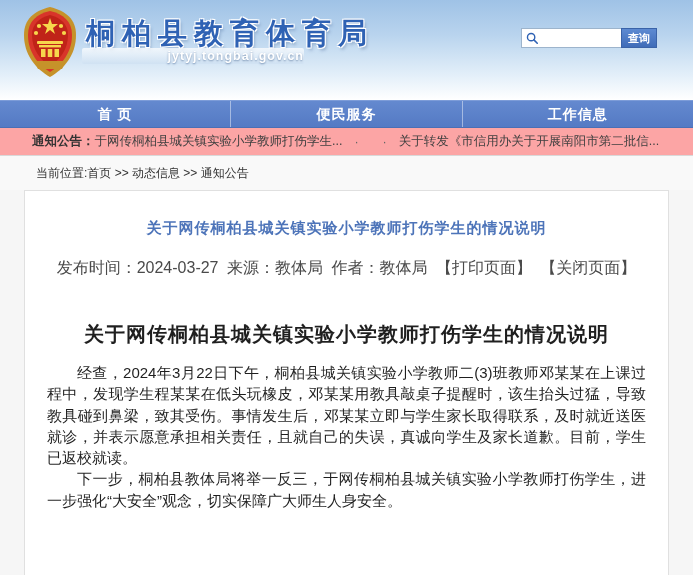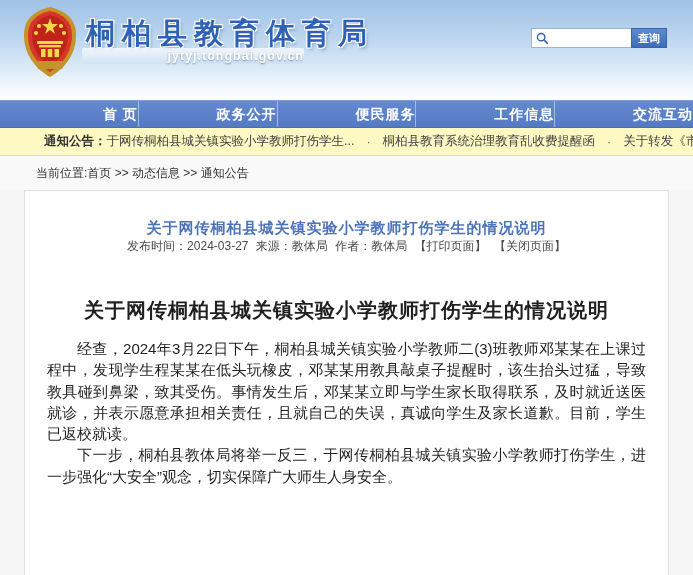--- a/index.html
+++ b/index.html
@@ -23,49 +23,49 @@
   }
   .site-url-band {
     position: absolute; left: 82px; top: 48px; width: 222px; height: 16px;
     background: linear-gradient(180deg, rgba(255,255,255,.75), rgba(205,224,242,.75));
     border-radius: 2px; text-align: right;
   }
   .site-url {
     font-size: 12.5px; font-weight: bold; color: #ffffff; letter-spacing: 1px;
     line-height: 16px; text-shadow: 0 1px 2px rgba(90,120,160,.8);
   }
-  .search-area { position: absolute; right: 26px; top: 28px; display: flex; height: 20px; }
+  .search-area { position: absolute; right: 36px; top: 28px; display: flex; height: 20px; }
   .search-input-wrap { position: relative; }
   .search-input {
     width: 100px; height: 20px; border: 1px solid #9db4cc; border-right: none;
     background: #fff; padding: 0 4px 0 20px; font-size: 11px; outline: none;
   }
   .search-icon { position: absolute; left: 4px; top: 3px; width: 14px; height: 14px; }
   .search-button {
     width: 36px; height: 20px; background: linear-gradient(180deg,#5d8ad2,#3f6cb8);
     border: 1px solid #3a63a8; color: #fff; font-size: 11px; font-weight: bold;
     cursor: pointer; line-height: 18px; text-align: center;
   }
 
   
   .nav-bar {
     height: 28px; background: linear-gradient(180deg,#6489cf,#547ac4);
     display: flex; border-top: 1px solid #7d9cd8; border-bottom: 1px solid #4a6fb5;
   }
   .nav-item {
-    flex: 1; text-align: right; color: #ffffff; font-size: 14px; font-weight: bold;
+    flex: 1; text-align: center; color: #ffffff; font-size: 14px; font-weight: bold;
     line-height: 26px; cursor: pointer; letter-spacing: 1px;
     border-left: 1px solid rgba(255,255,255,.45);
   }
   .nav-item:first-child { border-left: none; }
 
   
   .ticker-bar {
-    height: 28px; background: #fef9c3; border-bottom: 1px solid #d9d9d9;
-    display: flex; align-items: center; padding-left: 44px;
+    height: 28px; background: #fca5a5; border-bottom: 1px solid #d9d9d9;
+    display: flex; align-items: center; padding-left: 32px;
     white-space: nowrap; overflow: hidden; font-size: 12.5px;
   }
   .ticker-label { font-weight: bold; color: #333; flex: none; }
   .ticker-item { color: #404040; cursor: pointer; }
   .ticker-sep { color: #666; padding: 0 12px; }
 
   
   .breadcrumb {
     padding: 9px 7px 8px 36px; font-size: 12px; color: #333; background: #f9f9f9;
   }
@@ -73,21 +73,21 @@
   
   .content-box {
     margin: 0 24px; background: #ffffff; border: 1px solid #e0e0e0;
     min-height: 410px; padding-top: 28px;
   }
   .page-title {
     text-align: center; color: #4d74b9; font-size: 15px; font-weight: bold;
     letter-spacing: 1px;
   }
   .meta-line {
-    text-align: center; font-size: 12px; color: #4a4a4a; 
+    text-align: center; font-size: 16px; color: #4a4a4a; margin-top: 20px;
   }
   .meta-line span { margin: 0 2px; }
   .meta-link { cursor: pointer; }
   .article-heading {
     text-align: center; font-size: 20px; font-weight: bold; color: #1f1f1f;
     margin-top: 42px; letter-spacing: 1px;
   }
   .article-body { padding: 14px 22px 0 22px; }
   .article-body p {
     font-size: 15px; color: #1f1f1f; line-height: 1.42; text-indent: 2em;
@@ -127,31 +127,28 @@
           <line x1="10.2" y1="10.2" x2="14" y2="14" stroke="#2f62b4" stroke-width="1.8" stroke-linecap="round"></line>
         </svg>
         <input class="search-input" type="text" style="">
       </div>
       <button class="search-button">查询</button>
     </div>
   </div>
 
   <div class="nav-bar">
     <div class="nav-item">首 页</div>
-    <div class="nav-item">政务公开</div>
     <div class="nav-item">便民服务</div>
     <div class="nav-item">工作信息</div>
-    <div class="nav-item">交流互动</div>
   </div>
 
   <div class="ticker-bar">
     <span class="ticker-label">通知公告：</span>
     <span class="ticker-item">于网传桐柏县城关镇实验小学教师打伤学生...</span>
     <span class="ticker-sep">·</span>
-    <span class="ticker-item">桐柏县教育系统治理教育乱收费提醒函</span>
     <span class="ticker-sep">·</span>
     <span class="ticker-item">关于转发《市信用办关于开展南阳市第二批信...</span>
 
   </div>
 
   <div class="breadcrumb">当前位置:首页 &gt;&gt; 动态信息 &gt;&gt; 通知公告</div>
 
   <div class="content-box">
     <div class="page-title">关于网传桐柏县城关镇实验小学教师打伤学生的情况说明</div>
 

